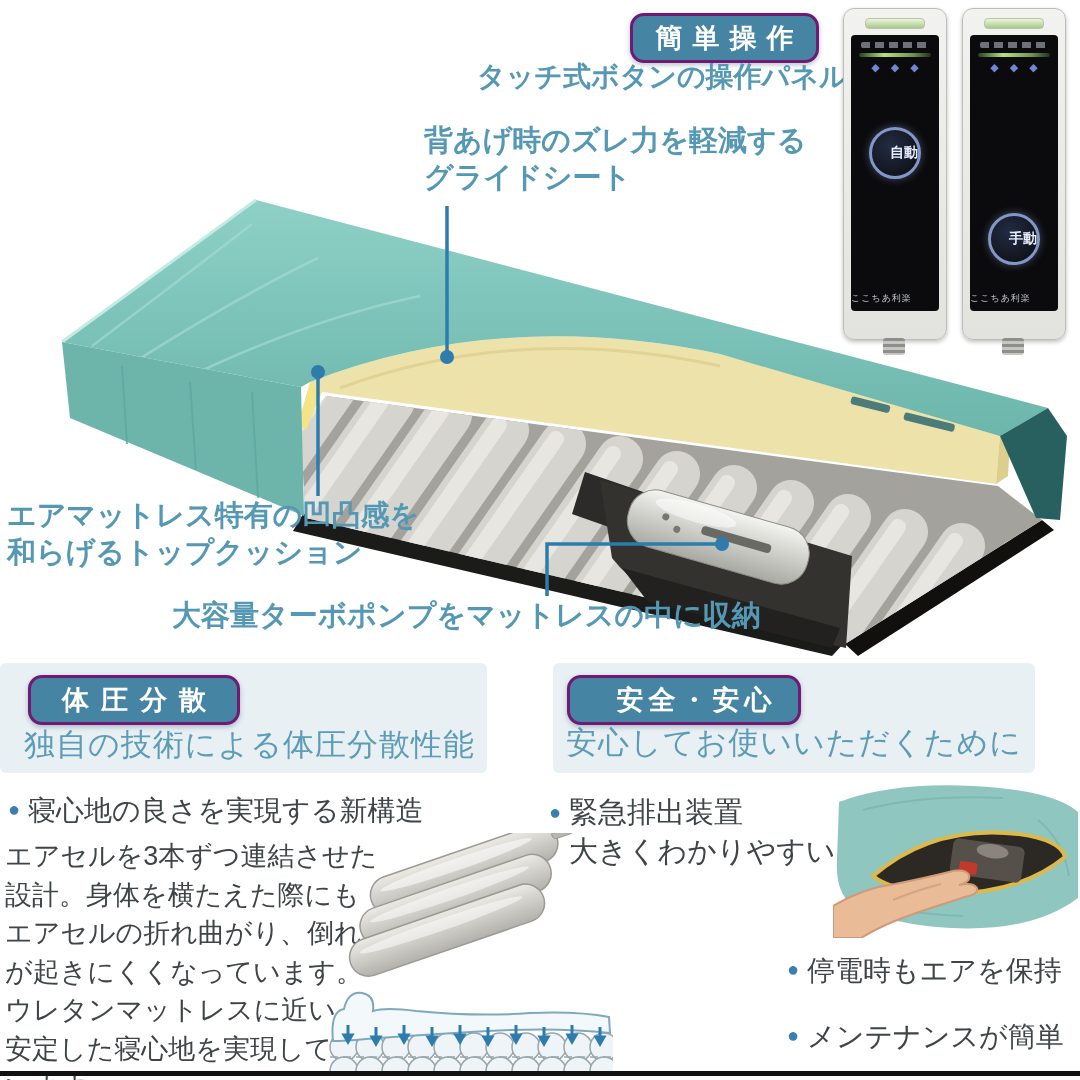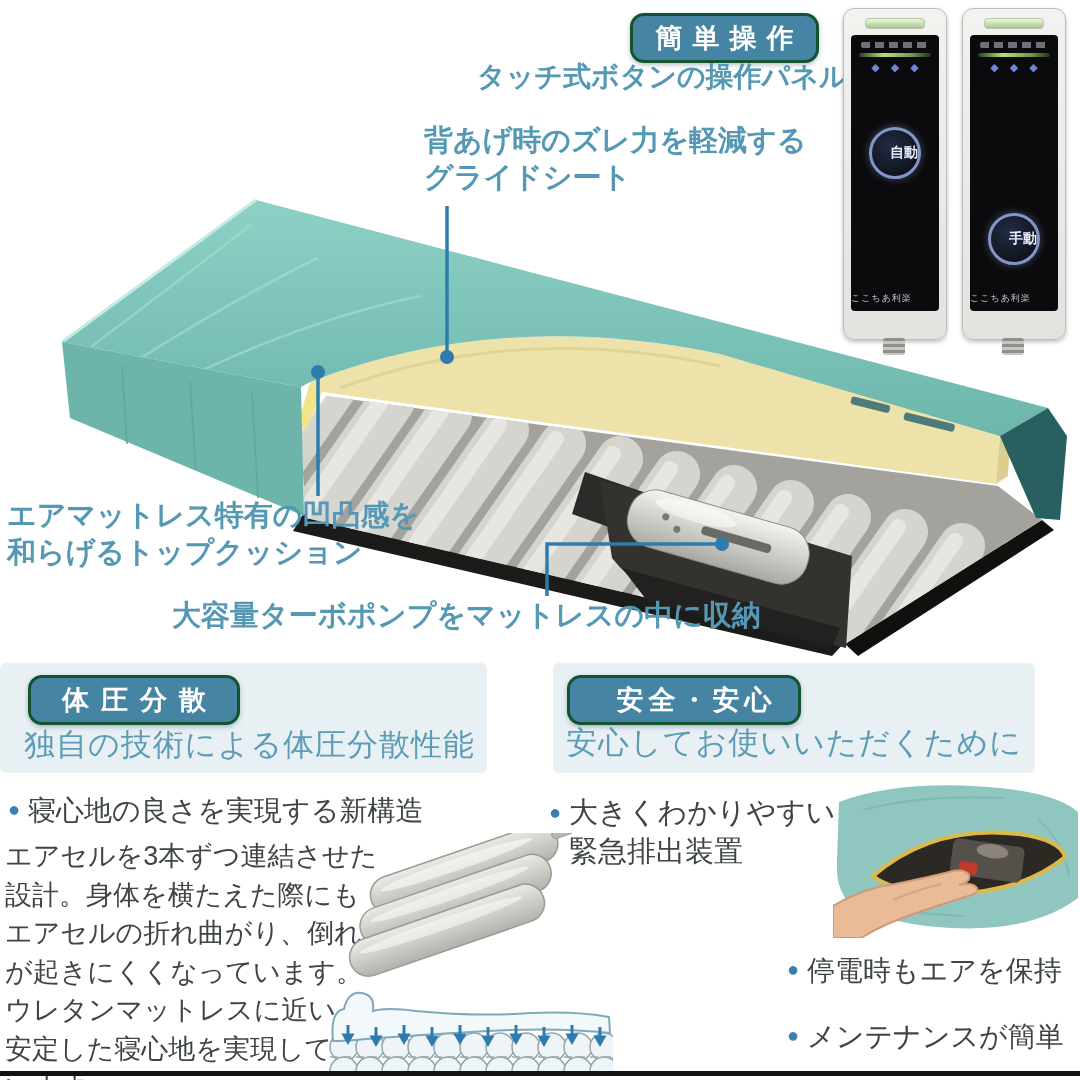--- a/index.html
+++ b/index.html
@@ -1,21 +1,21 @@
 <!DOCTYPE html>
 <html><head>
 <meta charset="utf-8">
 <style>
   html,body{margin:0;padding:0;background:#fff;}
   #canvas{position:relative;width:1080px;height:1080px;background:#ffffff;overflow:hidden;
           font-family:"Liberation Sans","DejaVu Sans",sans-serif;}
   .abs{position:absolute;}
   
   .badge{position:absolute;background:#4684a4;color:#fff;font-weight:bold;
-         border:3px solid #14532d;border-radius:14px;box-shadow:0 2px 5px rgba(40,80,100,.35);
+         border:3px solid #701a75;border-radius:14px;box-shadow:0 2px 5px rgba(40,80,100,.35);
          display:flex;align-items:center;justify-content:center;font-size:27px;}
   .accent{color:#5598b4;font-weight:bold;}
   .panel{position:absolute;background:#e9f0f4;border-radius:6px;}
   .panel-heading{position:absolute;color:#5d9cb6;font-size:31px;letter-spacing:1px;white-space:nowrap;}
   .callout-label{position:absolute;color:#5598b4;font-weight:bold;font-size:29px;line-height:37px;white-space:nowrap;}
   .bullet-row{position:absolute;display:flex;align-items:flex-start;color:#3f4447;}
   .bullet-dot{color:#3b7fae;font-size:20px;margin-right:8px;line-height:34px;}
   .body-par{position:absolute;color:#3f4447;font-size:27px;line-height:38.5px;white-space:nowrap;}
   
   .remote{position:absolute;width:102px;height:330px;background:linear-gradient(180deg,#f2f2f0,#e2e2de);
@@ -291,22 +291,22 @@
 
   <div class="panel" style="left:553px;top:663px;width:482px;height:110px;"></div>
   <div class="badge" style="left:567px;top:675px;width:208px;height:44px;letter-spacing:5px;text-indent:5px;padding-left:20px;">
     <span>安全・安心</span>
   </div>
   <div class="panel-heading" style="left:566px;top:722px;">安心してお使いいただくために</div>
 
   <div class="bullet-row" style="left:549px;top:793px;font-size:29px;line-height:39px;">
     <span class="bullet-dot" style="line-height:39px;">●</span>
     <span>
+      <div>緊急排出装置</div>
       <div>大きくわかりやすい</div>
-      <div>緊急排出装置</div>
     </span>
   </div>
 
   <svg class="abs" style="left:833px;top:780px;" width="247" height="158" viewBox="0 0 247 158">
     <path d="M6,22 Q60,2 140,6 Q220,10 245,32 L245,118 Q200,152 118,148 Q60,145 20,126 Q2,112 4,80 Z" fill="#8fc6c0"></path>
     <g fill="none" stroke="#7ab5ae" stroke-width="2" opacity=".8">
       <path d="M30,30 Q90,14 170,18"></path>
       <path d="M205,40 Q230,60 236,96"></path>
       <path d="M30,120 Q70,134 130,136"></path>
     </g>

